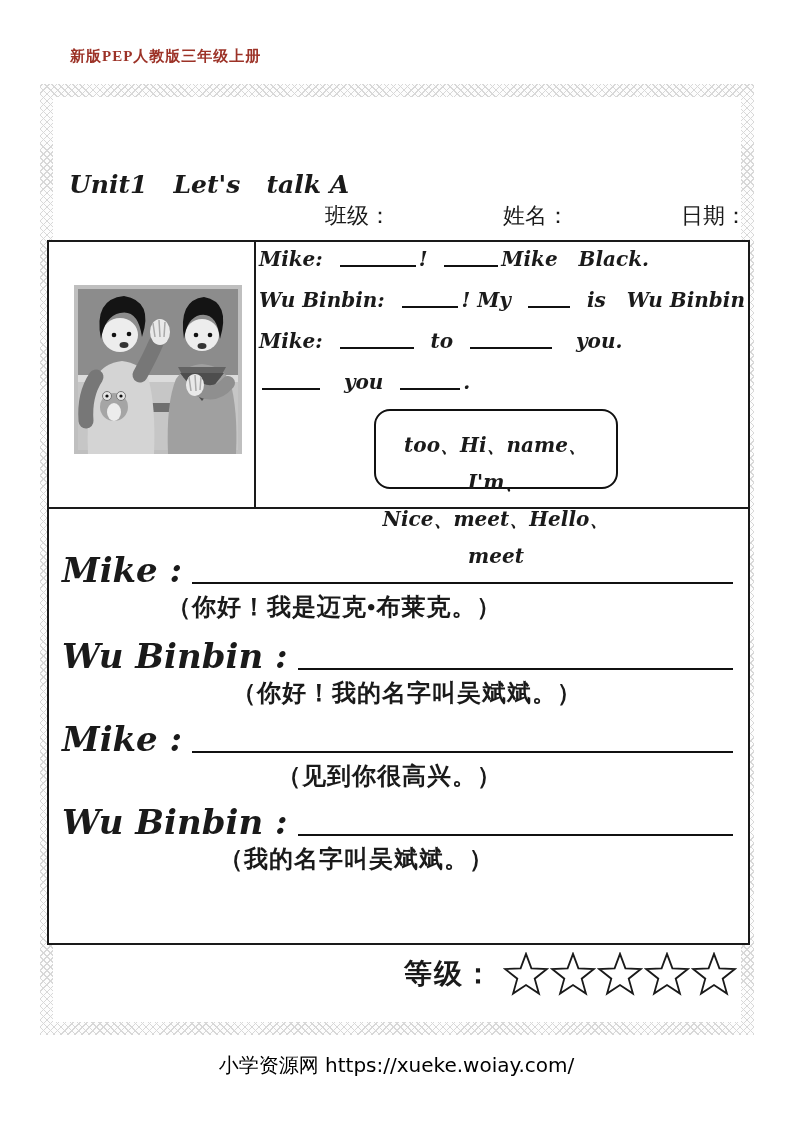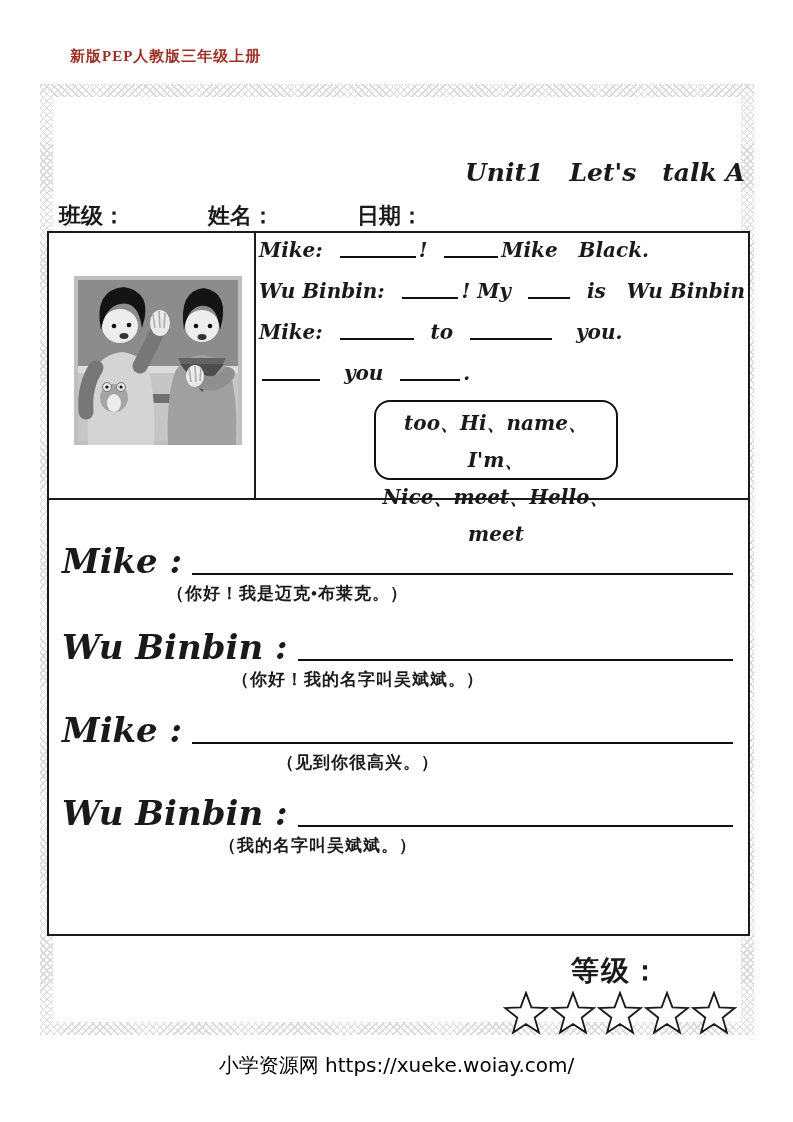--- a/index.html
+++ b/index.html
@@ -14,67 +14,67 @@
   .frame{position:absolute;left:40px;top:84px;width:714px;height:951px;box-sizing:border-box;
          padding:13px;
          background-image:
            repeating-linear-gradient(45deg,#d8d8d8 0 1px,transparent 1px 5px),
            repeating-linear-gradient(-45deg,#d8d8d8 0 1px,transparent 1px 5px);
          background-color:#fdfdfd;}
   .sheet{position:relative;width:100%;height:100%;background:#ffffff;box-sizing:border-box;}
 
   .title{position:absolute;top:8px;left:0;width:100%;margin:0;text-align:center;
          font-size:31px;font-weight:bold;letter-spacing:4px;}
-  .subtitle{position:absolute;top:57px;left:0;width:100%;margin:4px;text-align:right;
+  .subtitle{position:absolute;top:57px;left:0;width:100%;margin:16px;text-align:left;
             font-size:25px;white-space:pre;
             font-family:"DejaVu Serif", serif;font-style:italic;font-weight:bold;}
   .fields-row{position:absolute;top:104px;left:0;width:100%;display:flex;
-              justify-content:flex-start;gap:83px;transform:translateX(6px);
-              font-size:22px;font-weight:bold;}
-
-  
-  .ws-table{position:absolute;left:-6px;top:134px;width:703px;height:705px;
+              justify-content:flex-end;gap:112px;transform:translateX(6px);
+              font-size:22px;font-weight:normal;}
+
+  
+  .ws-table{position:absolute;left:-6px;top:143px;width:703px;height:705px;
             border:2px solid #1a1a1a;box-sizing:border-box;background:#fff;}
   .col-divider{position:absolute;left:205px;top:0;width:0;height:265px;border-left:2px solid #1a1a1a;}
   .row-divider{position:absolute;left:0;top:265px;width:100%;height:0;border-top:2px solid #1a1a1a;}
 
   .illus{position:absolute;left:25px;top:43px;width:168px;height:169px;}
 
   .dialogue{position:absolute;left:210px;top:5px;width:486px;}
   .dlg-line{display:flex;align-items:baseline;height:41px;
             font-family:"DejaVu Serif", serif;font-style:italic;font-weight:bold;font-size:20px;}
   .dtxt{white-space:pre;}
   .blank{display:inline-block;height:2px;border-bottom:2px solid #111;margin:0 3px;
          transform:translateY(1px);}
 
   .word-bank{position:absolute;left:325px;top:167px;width:244px;height:80px;box-sizing:border-box;
              border:2px solid #111;border-radius:16px;text-align:center;
              font-family:"DejaVu Serif", serif;font-style:italic;font-weight:bold;font-size:20px;}
   .word-bank div{line-height:37px;}
-  .word-bank div:first-child{margin-top:3px;}
+  .word-bank div:first-child{margin-top:16px;}
 
   
   .answers{position:absolute;left:0;top:0;width:100%;height:100%;}
   .ans-block{position:absolute;left:0;right:0;}
   .ans-block:nth-child(1){top:308px;}
   .ans-block:nth-child(2){top:394px;}
   .ans-block:nth-child(3){top:477px;}
   .ans-block:nth-child(4){top:560px;}
   .ans-top{display:flex;height:34px;}
   .speaker{margin-left:13px;font-family:"DejaVu Serif", serif;font-style:italic;
            font-weight:bold;font-size:34px;white-space:pre;}
   .ans-line{flex:1;margin:0 15px 0 10px;border-bottom:2px solid #111;}
-  .hint{margin-top:7px;font-size:17px;font-weight:bold;letter-spacing:1px;}
+  .hint{margin-top:7px;font-size:24px;font-weight:bold;letter-spacing:1px;}
   .ans-block:nth-child(1) .hint{margin-left:118px;}
   .ans-block:nth-child(2) .hint{margin-left:183px;}
   .ans-block:nth-child(3) .hint{margin-left:228px;}
   .ans-block:nth-child(4) .hint{margin-left:170px;}
 
   
-  .rating{position:absolute;right:4px;top:855px;display:flex;align-items:center;gap:1px;flex-direction:column;}
+  .rating{position:absolute;right:4px;top:855px;display:flex;align-items:center;gap:1px;}
   .rating-label{font-size:28px;font-weight:bold;margin-right:8px;letter-spacing:2px;}
   .star{width:46px;height:44px;display:block;}
 
   .doc-footer{position:absolute;left:0;top:1052px;width:100%;text-align:center;
               font-family:"DejaVu Sans", sans-serif;font-size:20px;color:#000000;}
 </style>
 </head>
 <body>
 
 <div class="doc-header">新版PEP人教版三年级上册</div>

